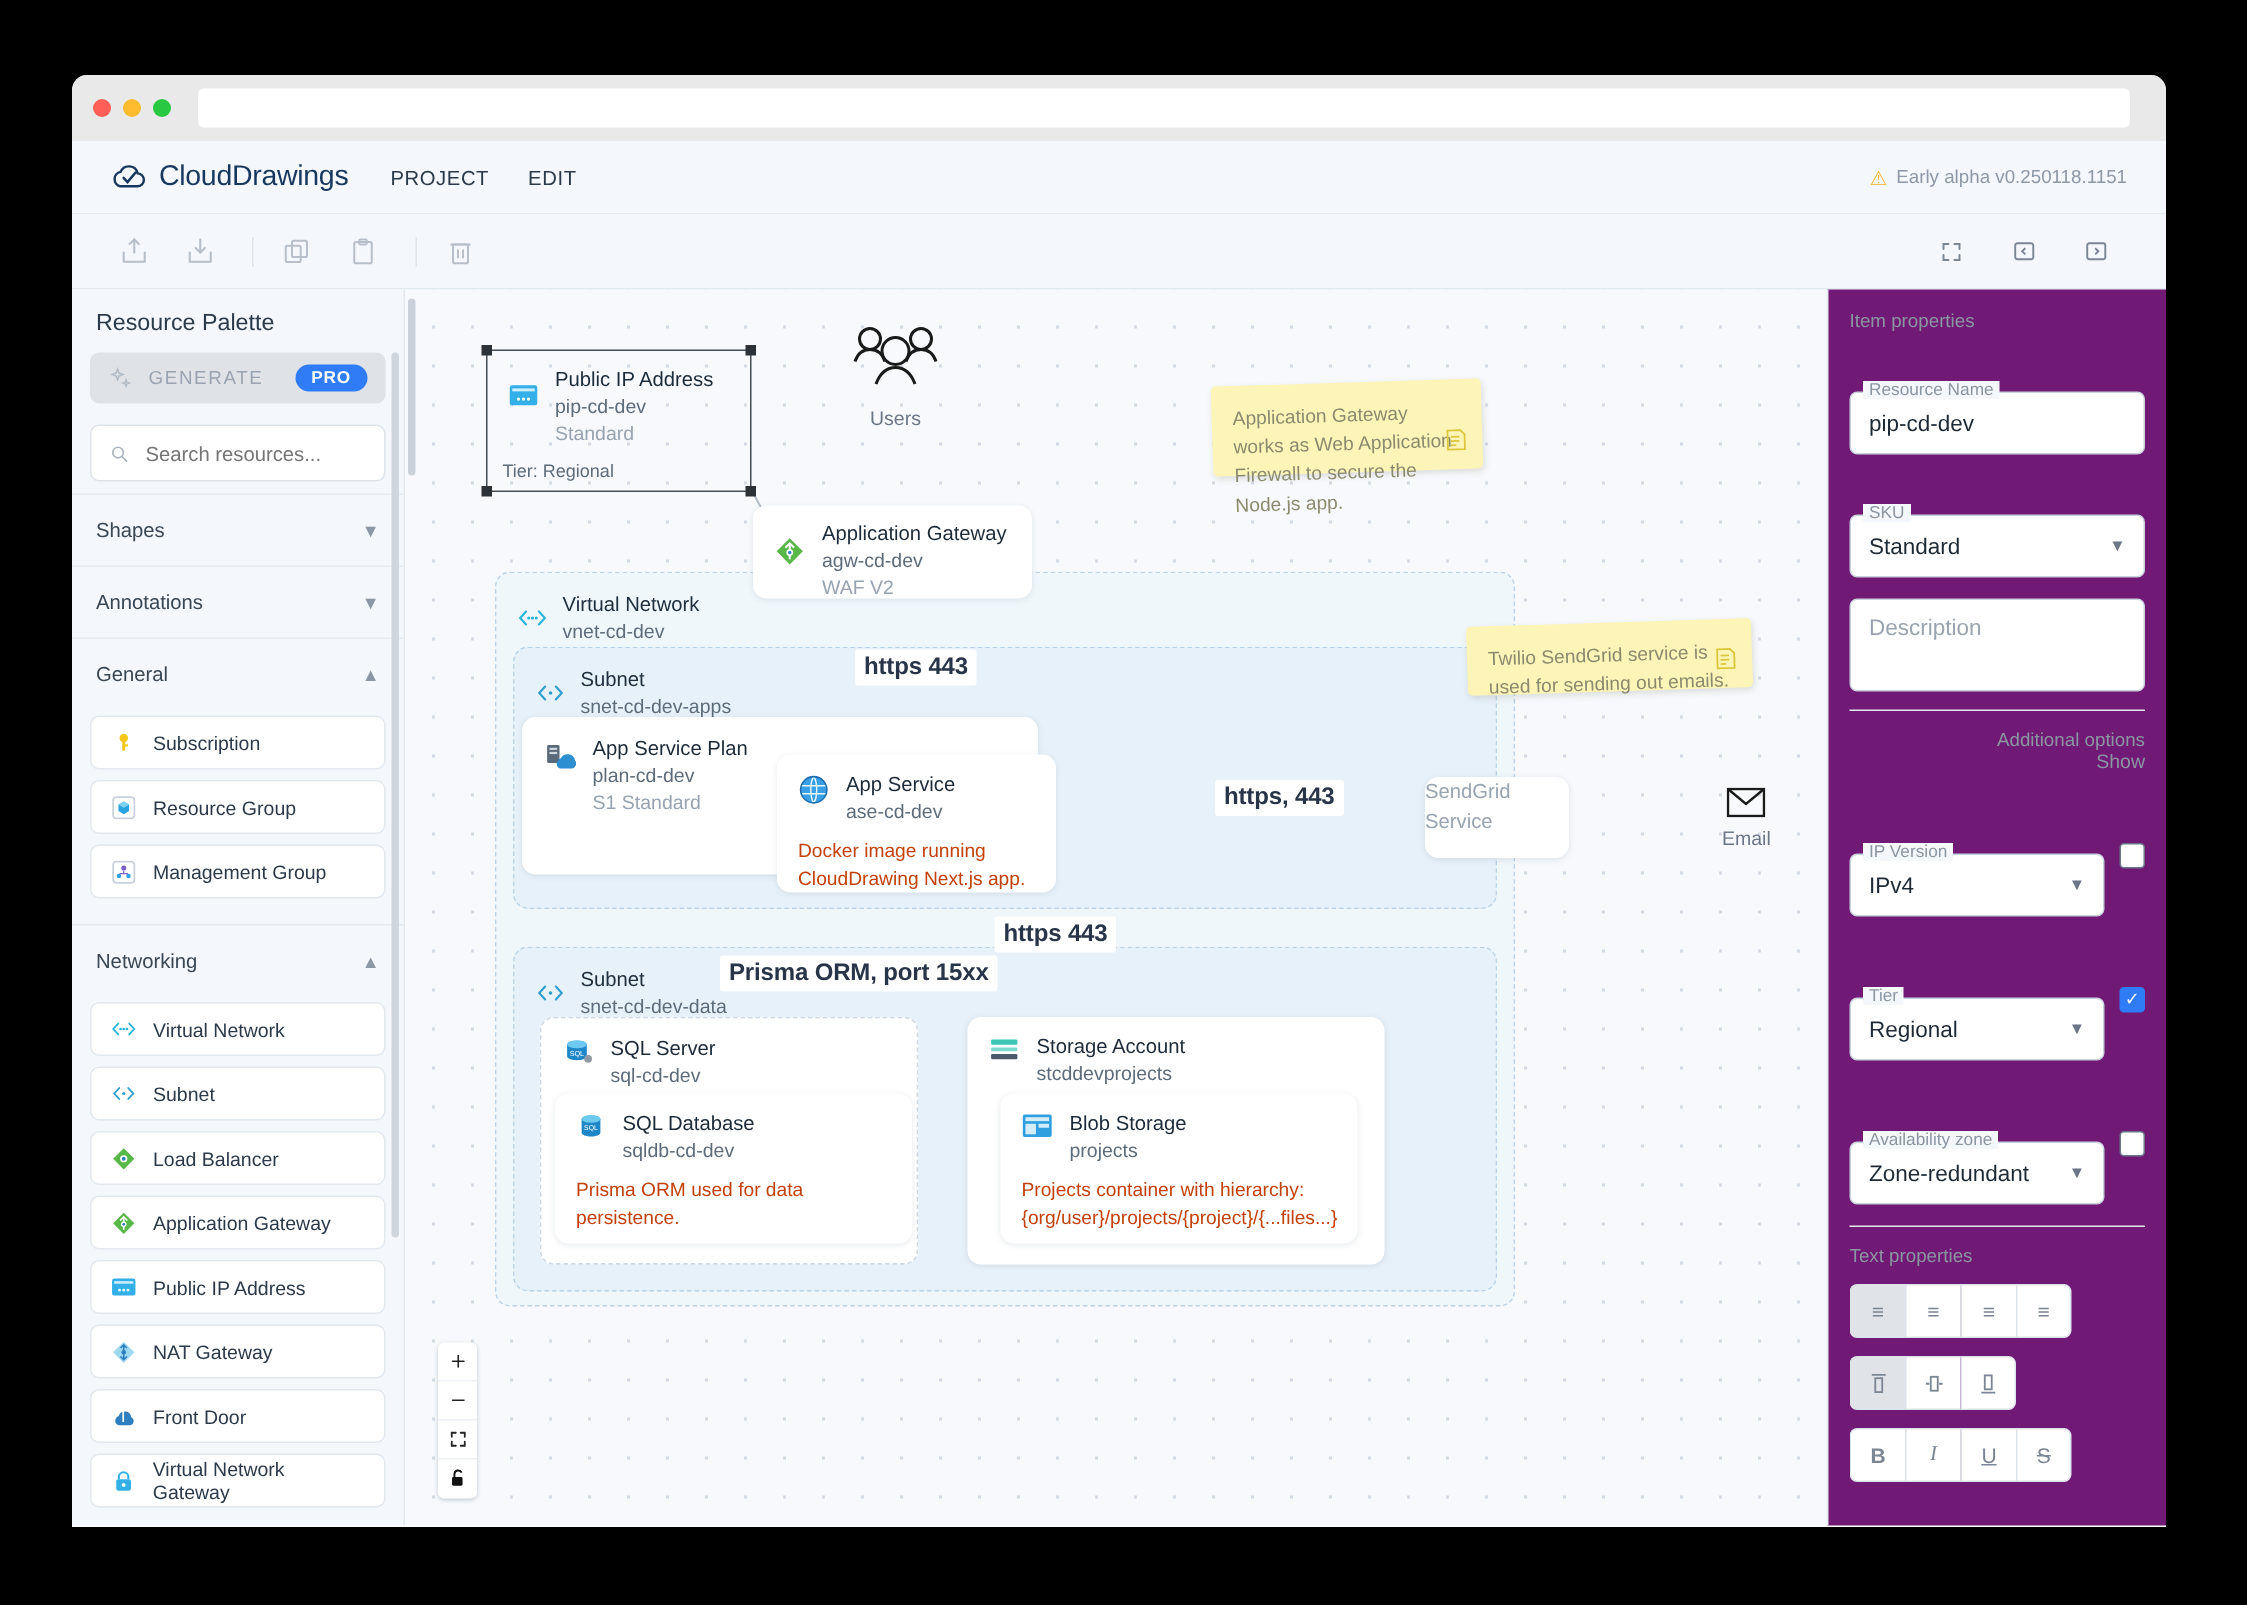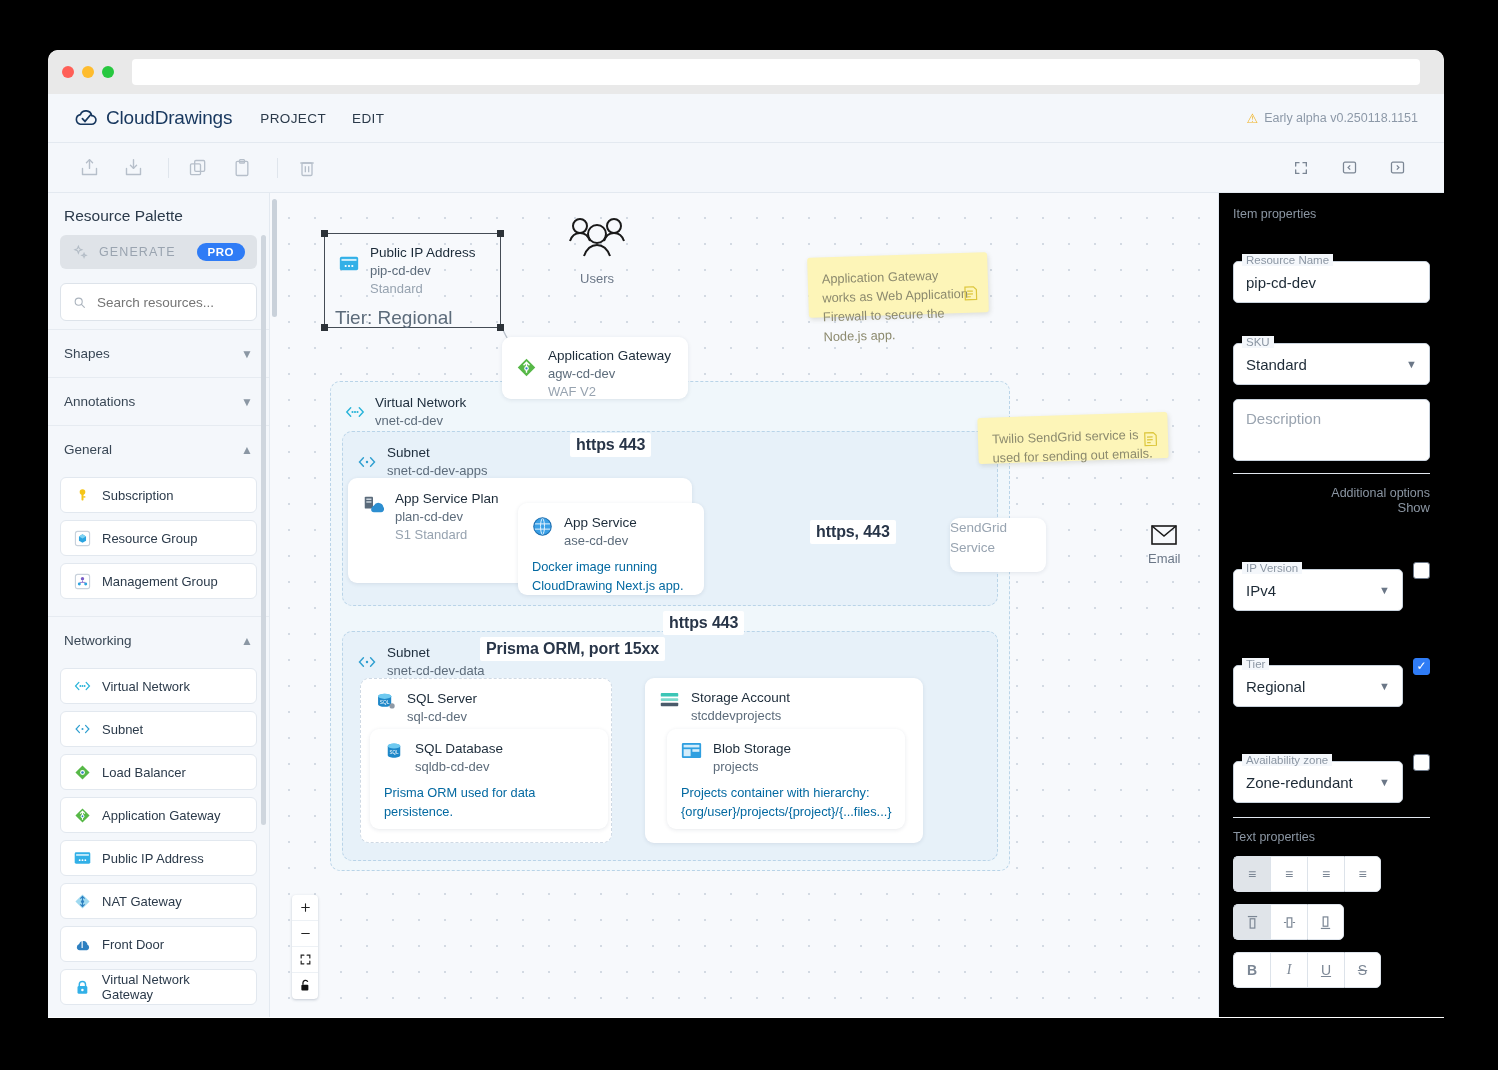--- a/index.html
+++ b/index.html
@@ -135,21 +135,21 @@
 
   .node {
     position: absolute; background: #fff; border-radius: 9px;
     box-shadow: 0 1px 4px rgba(25,50,80,.10);
   }
   .node-hdr { display: flex; align-items: flex-start; gap: 11px; padding: 12px 14px 0; }
   .n-t1 { font-size: 13.5px; color: #1c2b39; line-height: 1.35; }
   .n-t2 { font-size: 13px; color: #5d6c7b; line-height: 1.4; }
   .n-t3 { font-size: 13px; color: #97a3b0; line-height: 1.4; }
   .n-desc {
-    font-size: 12.8px; color: #0369a1; line-height: 1.45;
+    font-size: 12.8px; color: #c2410c; line-height: 1.45;
     padding: 10px 14px 12px;
   }
 
   
   #n-pip {
     position: absolute; border: 1.6px solid #444c55; background: transparent;
   }
   .handle {
     position: absolute; width: 7px; height: 7px; background: #2c3238;
   }
@@ -189,21 +189,21 @@
   }
   .zbtn:last-child { border-bottom: 0; }
 
   #canvas-scroll-v {
     position: absolute; left: 2px; top: 6px; width: 5px; height: 118px;
     background: #c9d1da; border-radius: 3px;
   }
 
   
   #props {
-    width: 226px; background: #000000; border-left: 1px solid #e3e9f0;
+    width: 226px; background: #701a75; border-left: 1px solid #e3e9f0;
     padding: 14px 14px 0;
   }
   .p-sec-title { font-size: 12.5px; color: #8b96a3; margin-bottom: 12px; }
   .fieldwrap { position: relative; margin-bottom: 14px; margin-top: 40px; }
   .field {
     border: 1px solid #c9d2dc; border-radius: 5px; background: #fff;
     height: 42px; display: flex; align-items: center; padding: 0 12px;
     font-size: 15px; color: #1d2a36;
   }
   .flabel {
@@ -575,21 +575,21 @@
             <circle cx="8" cy="12" r="1.3" fill="#fff"></circle>
               <circle cx="12" cy="12" r="1.3" fill="#fff"></circle>
               <circle cx="16" cy="12" r="1.3" fill="#fff"></circle>
           </svg>
           <div>
             <div class="n-t1">Public IP Address</div>
             <div class="n-t2">pip-cd-dev</div>
             <div class="n-t3">Standard</div>
           </div>
         </div>
-        <div style="font-size:19px;color:#5d6c7b;padding:8px 0 0 10px;">Tier: Regional</div>
+        <div style="font-size:12px;color:#5d6c7b;padding:8px 0 0 10px;">Tier: Regional</div>
       </div>
 
       <div class="node" style="left:232px; top:144px; width:186px; height:62px;">
         <div class="node-hdr" style="padding-top:10px;">
           <svg width="21" height="21" viewBox="0 0 24 24" style="margin-top:10px">
             <path d="M12 2l10 10-10 10L2 12z" fill="#57b847"></path>
             <path d="M12 6v12M8.6 9.4L12 6l3.4 3.4" fill="none" stroke="#fff" stroke-width="1.6"></path>
             <circle cx="12" cy="13" r="2.6" fill="#fff"></circle>
               <circle cx="12" cy="13" r="1.3" fill="#2d7fc0"></circle>
           </svg>

